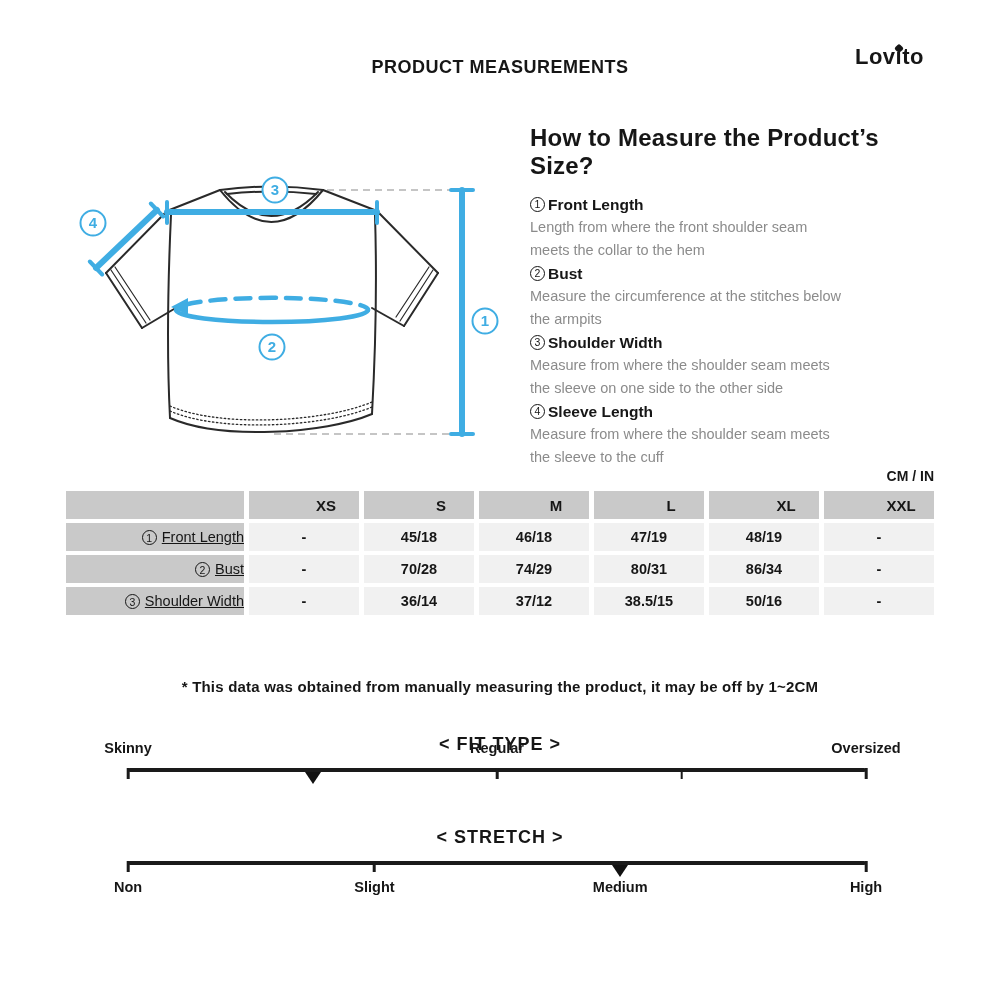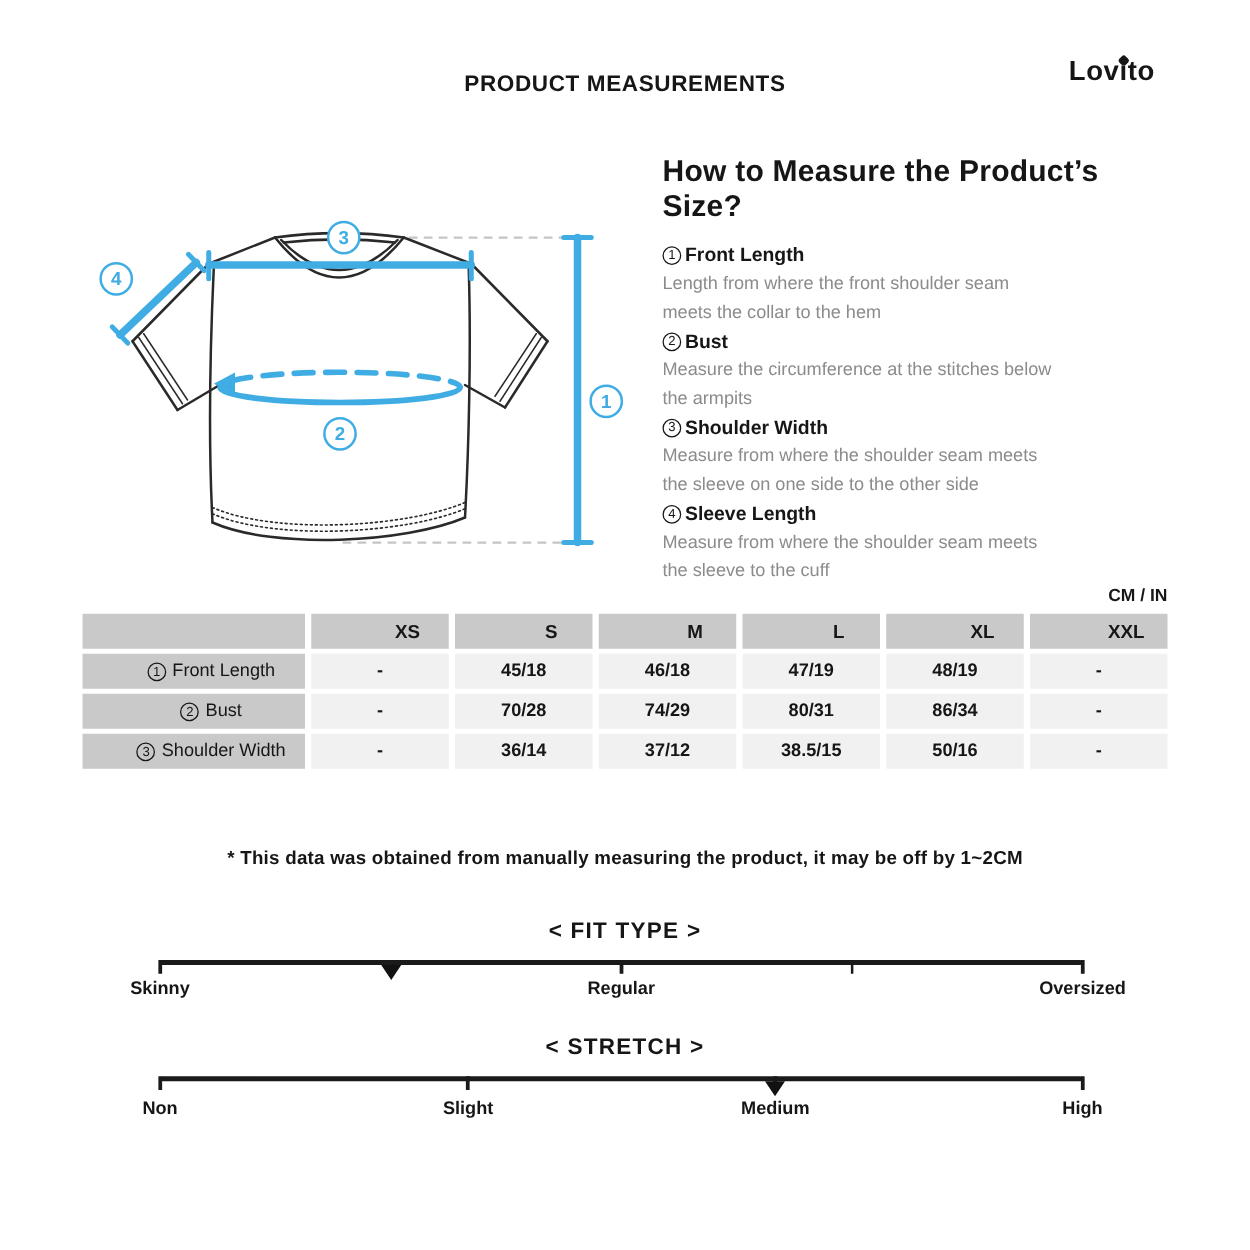--- a/index.html
+++ b/index.html
@@ -46,22 +46,22 @@
   
   .unit-label { position:absolute; top:468px; right:66px; font-size:14px; font-weight:700; }
   table.size-table {
     position:absolute; left:61px; top:487px;
     border-collapse:separate; border-spacing:5px 4px;
   }
   .size-table th, .size-table td { height:28px; padding:0; text-align:center; }
   .size-table th { width:110px; background:var(--cell-dark); font-size:15px; font-weight:700;padding-left:44px; }
   .size-table th.corner { width:178px; }
   .size-table td.row-label {
-    background:var(--cell-dark); text-align:center; padding-left:28px;
-    font-size:14.5px; font-weight:400;
+    background:var(--cell-dark); text-align:right; padding-left:28px;
+    font-size:14.5px; font-weight:400;text-decoration:underline;
   }
   .size-table td.row-label .lbl { margin-left:5px; }
   .size-table td.val { background:var(--cell-light); font-size:14.5px; font-weight:700; }
 
   .footnote {
     position:absolute; top:678px; left:0; width:100%;
     text-align:center; font-size:15px; font-weight:700; letter-spacing:.2px;
   }
 
   
@@ -77,21 +77,21 @@
   #stretch-scale { top:861px; }
   .scale-line { position:absolute; left:0; right:0; top:0; height:3.5px; background:#1a1a1a; border-radius:2px; }
   .tick { position:absolute; top:0; width:2.6px; height:11px; background:#1a1a1a; transform:translateX(-50%); }
   .marker {
     position:absolute; top:3.5px; transform:translateX(-50%);
     width:0; height:0;
     border-left:8px solid transparent; border-right:8px solid transparent;
     border-top:12px solid #111;
   }
   .scale-labels { position:absolute; left:128px; width:738px; height:18px; }
-  #fit-labels { top:783px; }
+  #fit-labels { top:740px; }
   #stretch-labels { top:879px; }
   .scale-label {
     position:absolute; transform:translateX(-50%);
     font-size:14.5px; font-weight:700; white-space:nowrap;
   }
 </style>
 </head>
 <body>
 
 <div class="page-title">PRODUCT MEASUREMENTS</div>

